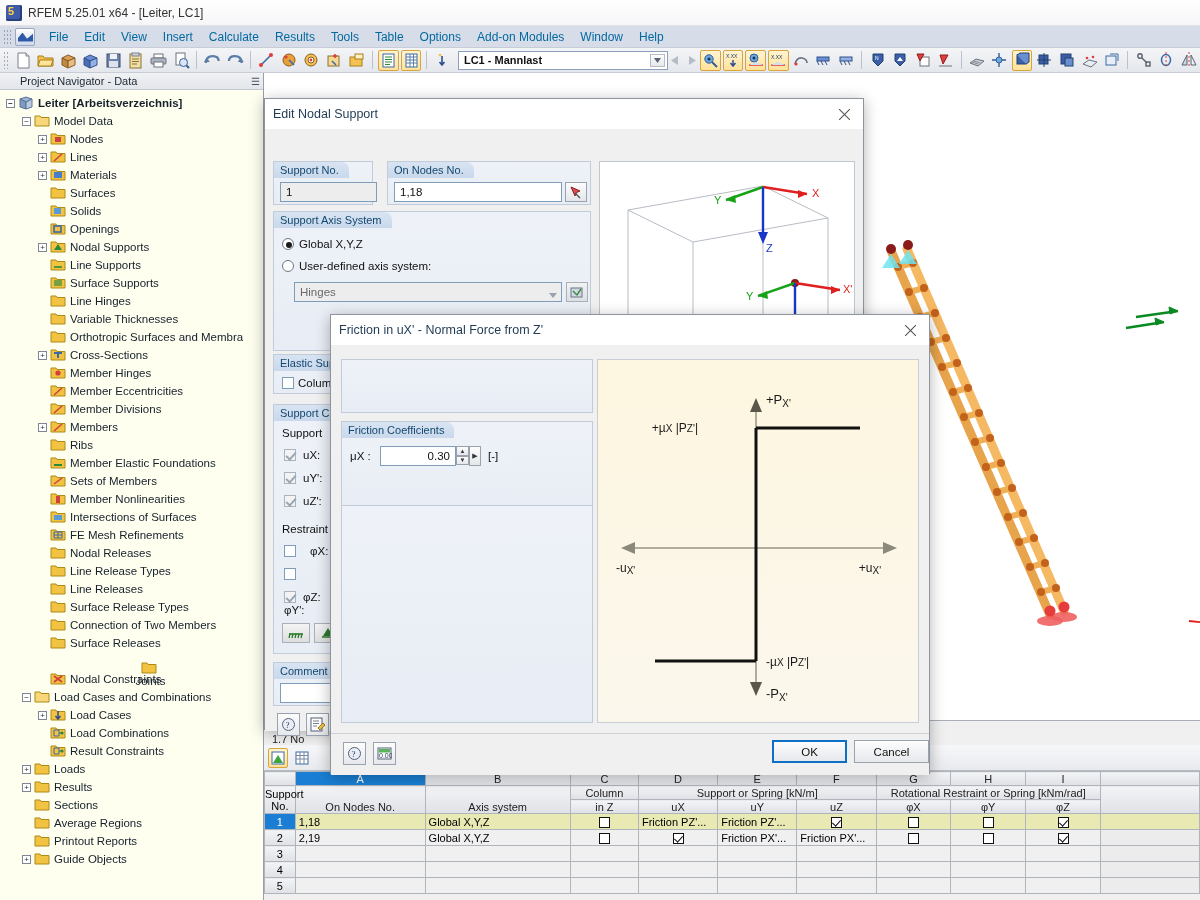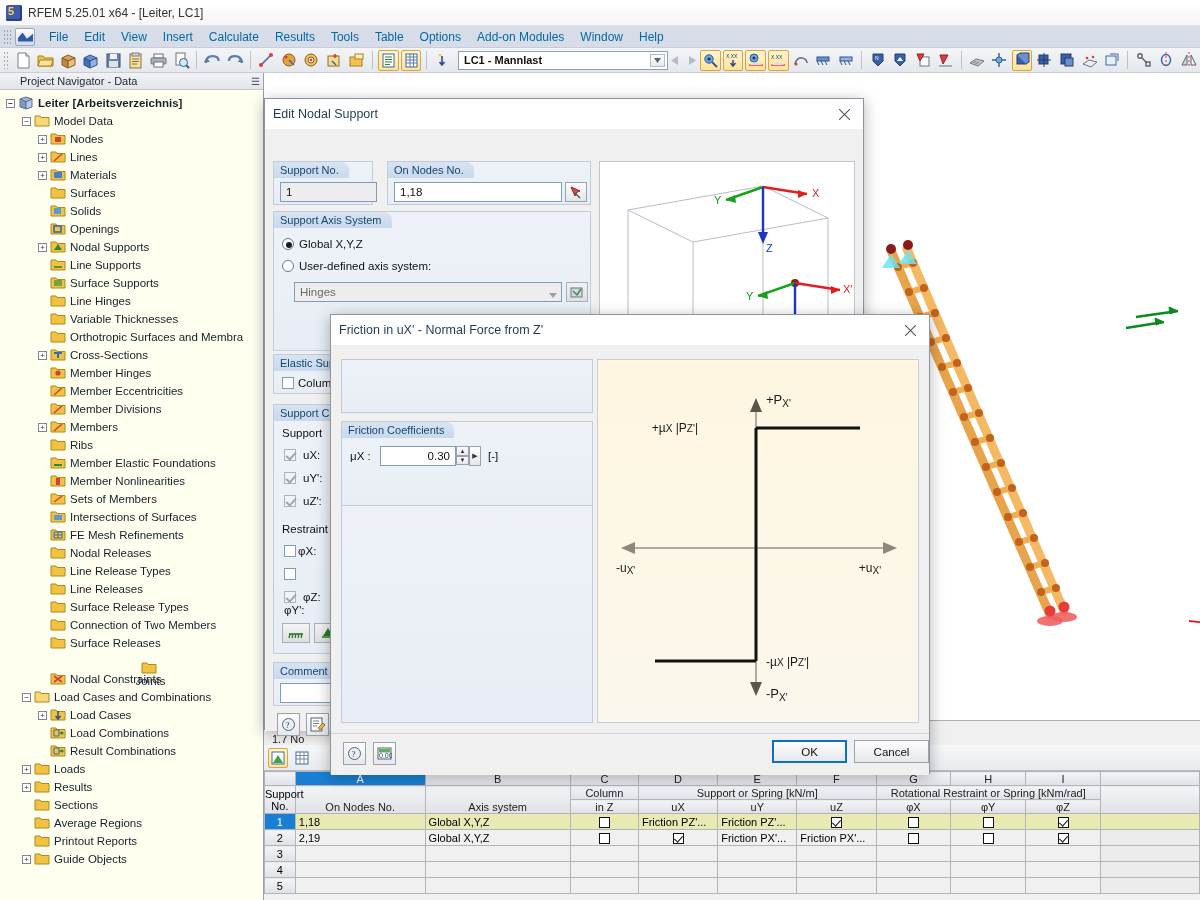--- a/index.html
+++ b/index.html
@@ -694,34 +694,34 @@
                 <path d="M3 8h8" stroke="#2a8a3a" stroke-width="2"></path>
               </g>
             </svg></span>
           <span>Member Elastic Foundations</span>
         </div>
         <div class="node" style="padding-left: 32px;">
           <span class="exp empty"></span>
           <span class="ico"><svg width="16" height="14" viewBox="0 0 16 14">
               <path d="M1 2h5l1 1.5h8V12H1z" fill="#f2c243" stroke="#b08a16"></path>
               <g transform="translate(1,1)">
+                <path d="M3 9L11 3" stroke="#d04040" stroke-width="1.5"></path>
+              </g>
+            </svg></span>
+          <span>Sets of Members</span>
+        </div>
+        <div class="node" style="padding-left: 32px;">
+          <span class="exp empty"></span>
+          <span class="ico"><svg width="16" height="14" viewBox="0 0 16 14">
+              <path d="M1 2h5l1 1.5h8V12H1z" fill="#f2c243" stroke="#b08a16"></path>
+              <g transform="translate(1,1)">
                 <rect x="5" y="3" width="4" height="7" fill="#d04040"></rect>
               </g>
             </svg></span>
           <span>Member Nonlinearities</span>
-        </div>
-        <div class="node" style="padding-left: 32px;">
-          <span class="exp empty"></span>
-          <span class="ico"><svg width="16" height="14" viewBox="0 0 16 14">
-              <path d="M1 2h5l1 1.5h8V12H1z" fill="#f2c243" stroke="#b08a16"></path>
-              <g transform="translate(1,1)">
-                <path d="M3 9L11 3" stroke="#d04040" stroke-width="1.5"></path>
-              </g>
-            </svg></span>
-          <span>Sets of Members</span>
         </div>
         <div class="node" style="padding-left: 32px;">
           <span class="exp empty"></span>
           <span class="ico"><svg width="16" height="14" viewBox="0 0 16 14">
               <path d="M1 2h5l1 1.5h8V12H1z" fill="#f2c243" stroke="#b08a16"></path>
               <g transform="translate(1,1)">
                 <path d="M3 4h8v5H3z" fill="#5a9bd5"></path>
               </g>
             </svg></span>
           <span>Intersections of Surfaces</span>
@@ -825,21 +825,21 @@
         </div>
         <div class="node" style="padding-left: 32px;">
           <span class="exp empty"></span>
           <span class="ico"><svg width="16" height="14" viewBox="0 0 16 14">
               <path d="M1 2h5l1 1.5h8V12H1z" fill="#f2c243" stroke="#b08a16"></path>
               <g transform="translate(1,1)">
                 <path d="M3 3h5v6H3z M8 6h4" stroke="#3a6aa8" fill="none"></path>
                 <circle cx="11" cy="6" r="1.6" fill="#2a8a3a"></circle>
               </g>
             </svg></span>
-          <span>Result Combinations</span>
+          <span>Result Constraints</span>
         </div>
         <div class="node" style="padding-left: 16px;">
           <span class="exp">+</span>
           <span class="ico"><svg width="16" height="14" viewBox="0 0 16 14">
               <path d="M1 2h5l1 1.5h8V12H1z" fill="#f2c243" stroke="#b08a16"></path>
             </svg></span>
           <span>Loads</span>
         </div>
         <div class="node" style="padding-left: 16px;">
           <span class="exp">+</span>
@@ -1242,21 +1242,21 @@
           <span class="chk dis on"></span>
           <span class="lbl">uY':</span>
         </div>
         <div style="position:absolute;left:10px;top:90px;display:flex;align-items:center;gap:7px;">
           <span class="chk dis on"></span>
           <span class="lbl">uZ':</span>
         </div>
 
         <div class="lbl" style="position:absolute;left:8px;top:118px;">Restraint</div>
 
-        <div style="position:absolute;left:10px;top:140px;display:flex;align-items:center;gap:2px;">
+        <div style="position:absolute;left:10px;top:140px;display:flex;align-items:center;gap:14px;">
           <span class="chk"></span>
           <span class="lbl">φX:</span>
         </div>
         <div style="position:absolute;left:10px;top:163px;display:flex;align-items:flex-start;gap:24px;flex-direction:column;">
           <span class="chk"></span>
           <span class="lbl">φY':</span>
         </div>
         <div style="position:absolute;left:10px;top:186px;display:flex;align-items:center;gap:7px;">
           <span class="chk dis on"></span>
           <span class="lbl">φZ:</span>

